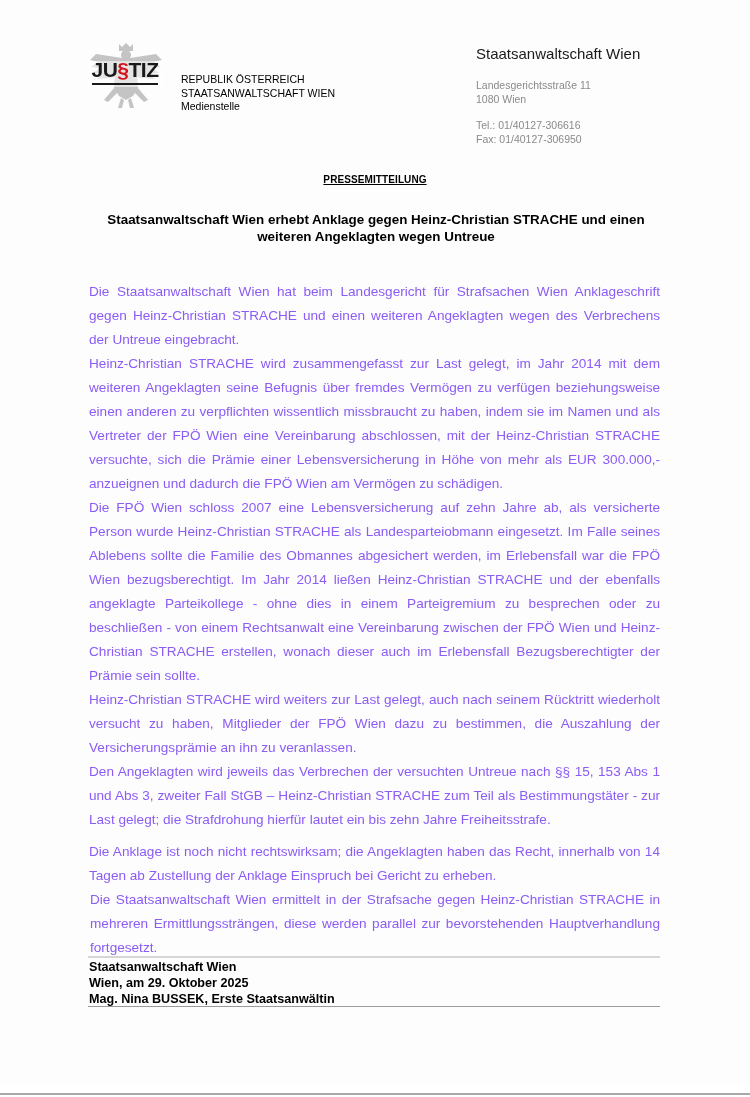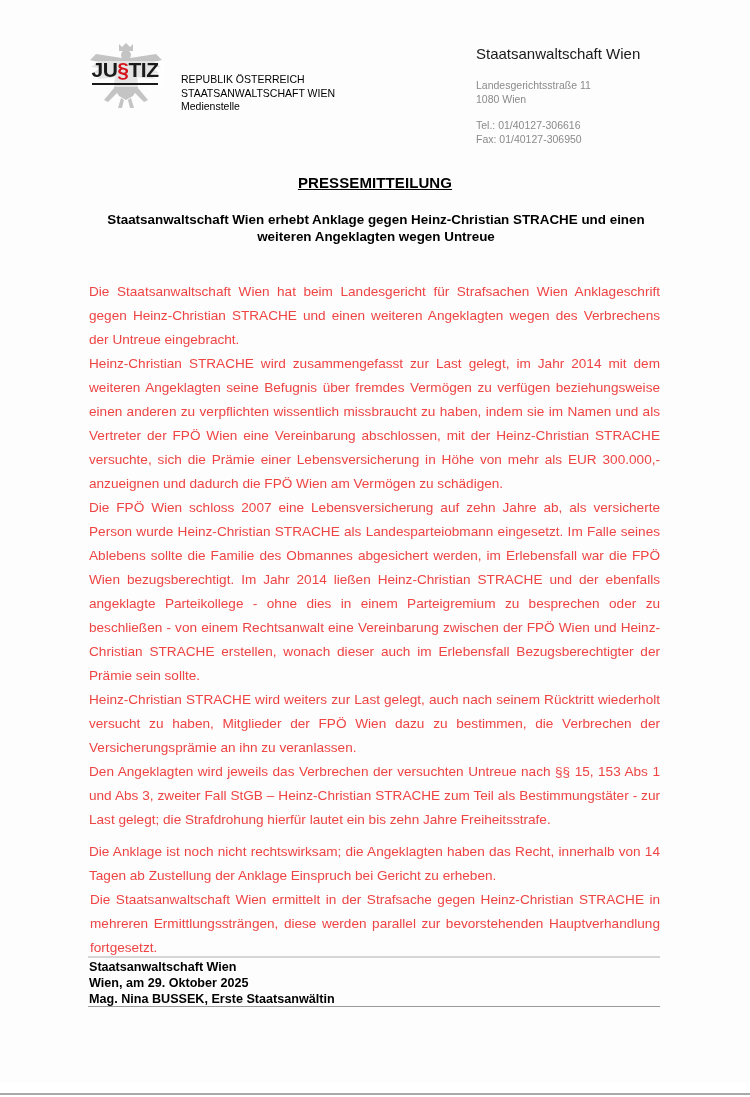--- a/index.html
+++ b/index.html
@@ -45,31 +45,31 @@
     .contact-block {
       position: absolute; left: 476px; top: 45px;
     }
     .contact-title { font-size: 15px; color: #1a1a1a; line-height: 18px; }
     .contact-gray { color: #8a8a8a; font-size: 10.5px; line-height: 13.5px; }
     .addr { margin-top: 16px; }
     .phones { margin-top: 13px; }
     
     .doc-title {
       position: absolute; left: 0; width: 750px; top: 174px;
-      text-align: center; font-size: 15px; font-weight: bold;
+      text-align: center; font-size: 10px; font-weight: bold;
       text-decoration: underline; letter-spacing: 0.1px;
     }
     .doc-subtitle {
       position: absolute; left: 90px; width: 572px; top: 211px;
       text-align: center; font-size: 13.4px; font-weight: bold; line-height: 17px;
     }
     
     .body-text {
       position: absolute; left: 89px; width: 571px; top: 280px;
-      font-size: 13.6px; line-height: 24px; color: #ef4444;
+      font-size: 13.6px; line-height: 24px; color: #8b5cf6;
     }
     .body-text p {
       margin: 0; text-align: justify; text-align-last: left;
     }
     .body-text p.gap { margin-top: 8px; }
     .body-text p.indent1 { padding-left: 1px; }
     
     .sig-line-top {
       position: absolute; left: 88px; top: 956px; width: 572px; height: 2px; background: #d6d6d6;
     }
@@ -127,21 +127,21 @@
   </div>
 </div>
 
 <div class="doc-title">PRESSEMITTEILUNG</div>
 <div class="doc-subtitle">Staatsanwaltschaft Wien erhebt Anklage gegen Heinz-Christian STRACHE und einen weiteren Angeklagten wegen Untreue</div>
 
 <div class="body-text">
   <p>Die Staatsanwaltschaft Wien hat beim Landesgericht für Strafsachen Wien Anklageschrift gegen Heinz-Christian STRACHE und einen weiteren Angeklagten wegen des Verbrechens der Untreue eingebracht.</p>
   <p>Heinz-Christian STRACHE wird zusammengefasst zur Last gelegt, im Jahr 2014 mit dem weiteren Angeklagten seine Befugnis über fremdes Vermögen zu verfügen beziehungsweise einen anderen zu verpflichten wissentlich missbraucht zu haben, indem sie im Namen und als Vertreter der FPÖ Wien eine Vereinbarung abschlossen, mit der Heinz-Christian STRACHE versuchte, sich die Prämie einer Lebensversicherung in Höhe von mehr als EUR 300.000,- anzueignen und dadurch die FPÖ Wien am Vermögen zu schädigen.</p>
   <p>Die FPÖ Wien schloss 2007 eine Lebensversicherung auf zehn Jahre ab, als versicherte Person wurde Heinz-Christian STRACHE als Landesparteiobmann eingesetzt. Im Falle seines Ablebens sollte die Familie des Obmannes abgesichert werden, im Erlebensfall war die FPÖ Wien bezugsberechtigt. Im Jahr 2014 ließen Heinz-Christian STRACHE und der ebenfalls angeklagte Parteikollege - ohne dies in einem Parteigremium zu besprechen oder zu beschließen - von einem Rechtsanwalt eine Vereinbarung zwischen der FPÖ Wien und Heinz-Christian STRACHE erstellen, wonach dieser auch im Erlebensfall Bezugsberechtigter der Prämie sein sollte.</p>
-  <p>Heinz-Christian STRACHE wird weiters zur Last gelegt, auch nach seinem Rücktritt wiederholt versucht zu haben, Mitglieder der FPÖ Wien dazu zu bestimmen, die Verbrechen der Versicherungsprämie an ihn zu veranlassen.</p>
+  <p>Heinz-Christian STRACHE wird weiters zur Last gelegt, auch nach seinem Rücktritt wiederholt versucht zu haben, Mitglieder der FPÖ Wien dazu zu bestimmen, die Auszahlung der Versicherungsprämie an ihn zu veranlassen.</p>
   <p>Den Angeklagten wird jeweils das Verbrechen der versuchten Untreue nach §§ 15, 153 Abs 1 und Abs 3, zweiter Fall StGB – Heinz-Christian STRACHE zum Teil als Bestimmungstäter - zur Last gelegt; die Strafdrohung hierfür lautet ein bis zehn Jahre Freiheitsstrafe.</p>
   <p class="gap">Die Anklage ist noch nicht rechtswirksam; die Angeklagten haben das Recht, innerhalb von 14 Tagen ab Zustellung der Anklage Einspruch bei Gericht zu erheben.</p>
   <p class="indent1">Die Staatsanwaltschaft Wien ermittelt in der Strafsache gegen Heinz-Christian STRACHE in mehreren Ermittlungssträngen, diese werden parallel zur bevorstehenden Hauptverhandlung fortgesetzt.</p>
 </div>
 
 <div class="sig-line-top"></div>
 <div class="sig-block">
   <div>Staatsanwaltschaft Wien</div>
   <div>Wien, am 29. Oktober 2025</div>
   <div>Mag. Nina BUSSEK, Erste Staatsanwältin</div>

